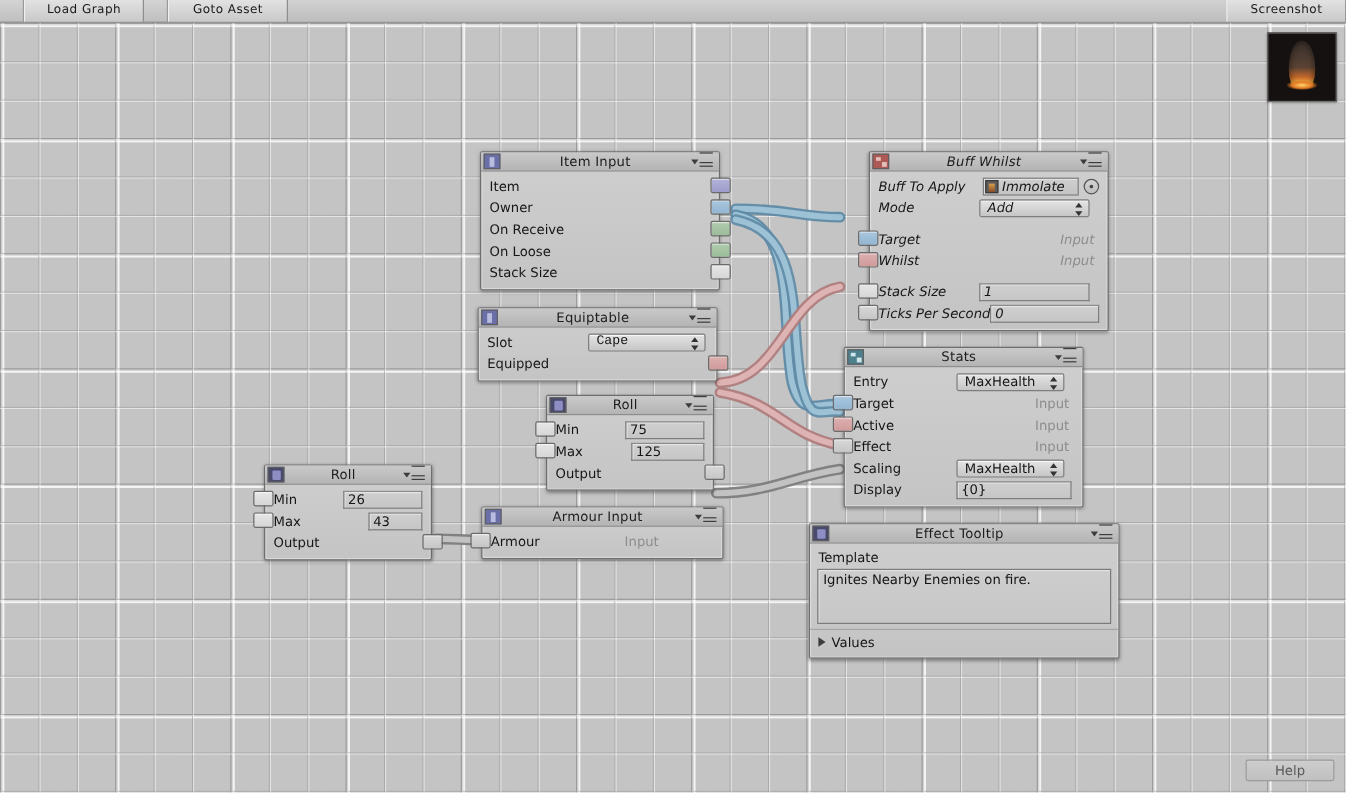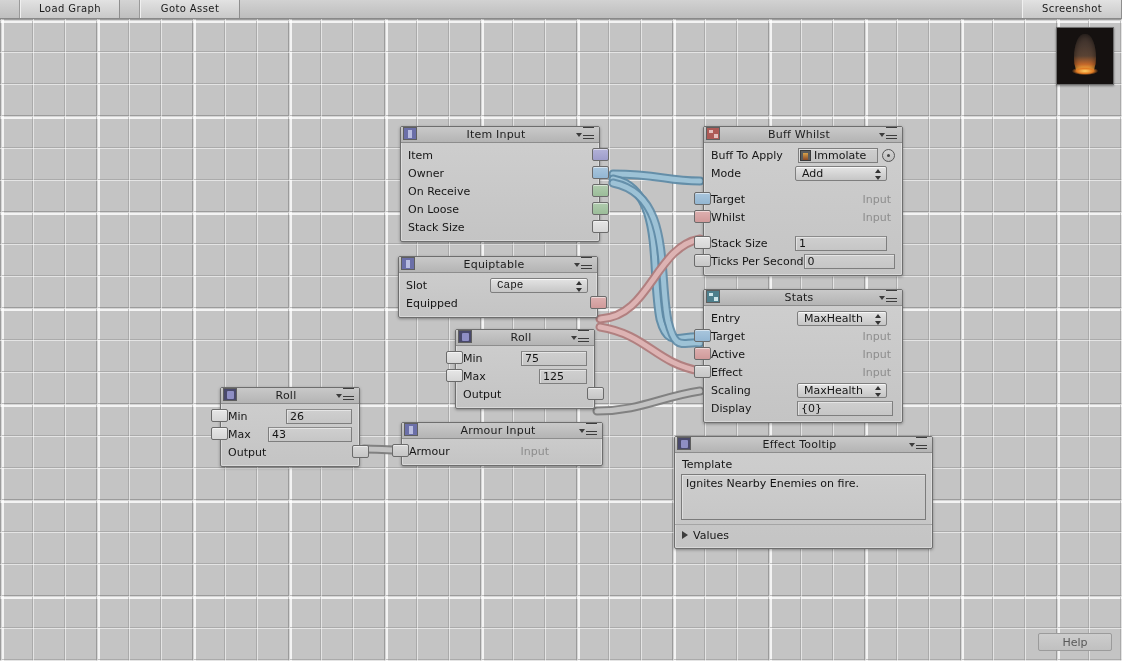--- a/index.html
+++ b/index.html
@@ -62,21 +62,21 @@
     position:absolute;
     background:linear-gradient(#cfcfcf,#c4c4c4);
     border:1px solid #6e6e6e;
     box-shadow:0 1px 3px rgba(0,0,0,.35), inset 0 0 0 1px rgba(255,255,255,.35);
     border-radius:2px;
   }
   .node-head{
     position:relative; height:16px;
     background:linear-gradient(#c9c9c9,#b4b4b4);
     border-bottom:1px solid #8d8d8d;
-    display:flex; 
+    display:flex; align-items:center;
   }
   .node-title{
     flex:1; text-align:center; font-size:11px; color:#1d1d1d;
     line-height:16px; letter-spacing:.2px;
   }
   .node-icon{
     width:14px; height:13px; margin-left:2px;
     border:1px solid #5f5f5f; position:relative; flex:0 0 auto;
   }
   .ic-blue{ background:#6b6fa8; }
@@ -302,21 +302,21 @@
           <span class="row-label">On Loose</span>
           <span class="port out p-green" style="top:2px;"></span>
         </div>
         <div class="row">
           <span class="row-label">Stack Size</span>
           <span class="port out p-white" style="top:2px;"></span>
         </div>
       </div>
     </div>
 
-    <div class="node" style="left:703px; top:107px; width:200px;">
+    <div class="node" style="left:724px; top:107px; width:200px;font-style:italic;">
       <div class="node-head">
         <span class="node-icon ic-red"></span>
         <span class="node-title">Buff Whilst</span>
         <span class="node-menu">
             <b></b>
             <i></i>
             <i></i>
             <i></i>
           </span>
       </div>
@@ -447,21 +447,21 @@
           </span>
       </div>
       <div class="node-body">
         <div class="row">
           <span class="row-label">Min</span>
           <span class="field" style="width:66px; margin-right:0;">75</span>
           <span class="port in p-white" style="top:2px;"></span>
         </div>
         <div class="row">
           <span class="row-label">Max</span>
-          <span class="field" style="width:48px; margin-right:0;">125</span>
+          <span class="field" style="width:61px; margin-right:0;">125</span>
           <span class="port in p-white" style="top:2px;"></span>
         </div>
         <div class="row">
           <span class="row-label">Output</span>
           <span class="port out p-gray" style="top:2px;"></span>
         </div>
       </div>
     </div>
 
     <div class="node" style="left:220px; top:368px; width:140px;">
@@ -476,21 +476,21 @@
           </span>
       </div>
       <div class="node-body">
         <div class="row">
           <span class="row-label">Min</span>
           <span class="field" style="width:66px; margin-right:0;">26</span>
           <span class="port in p-white" style="top:2px;"></span>
         </div>
         <div class="row">
           <span class="row-label">Max</span>
-          <span class="field" style="width:84px; margin-right:0;">43</span>
+          <span class="field" style="width:45px; margin-right:0;">43</span>
           <span class="port in p-white" style="top:2px;"></span>
         </div>
         <div class="row">
           <span class="row-label">Output</span>
           <span class="port out p-gray" style="top:2px;"></span>
         </div>
       </div>
     </div>
 
     <div class="node" style="left:401px; top:403px; width:202px;">

